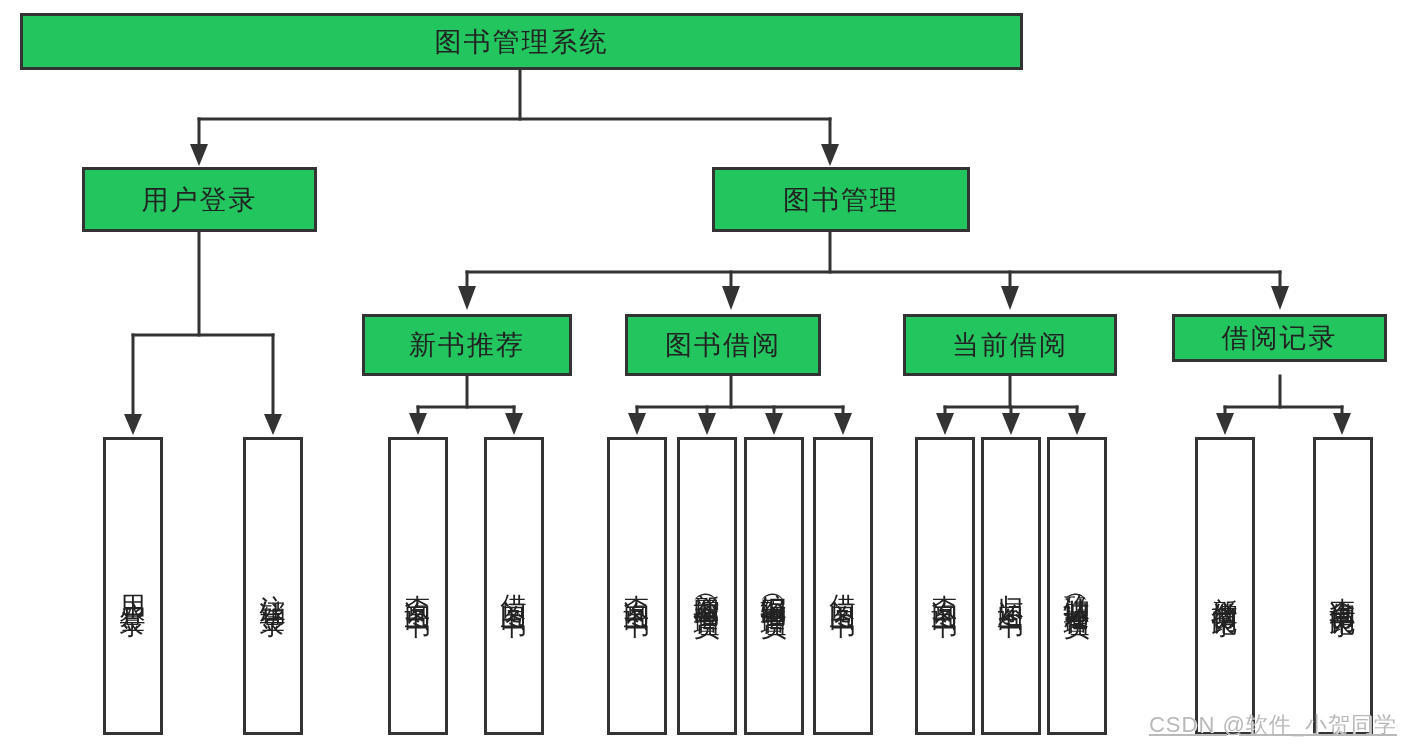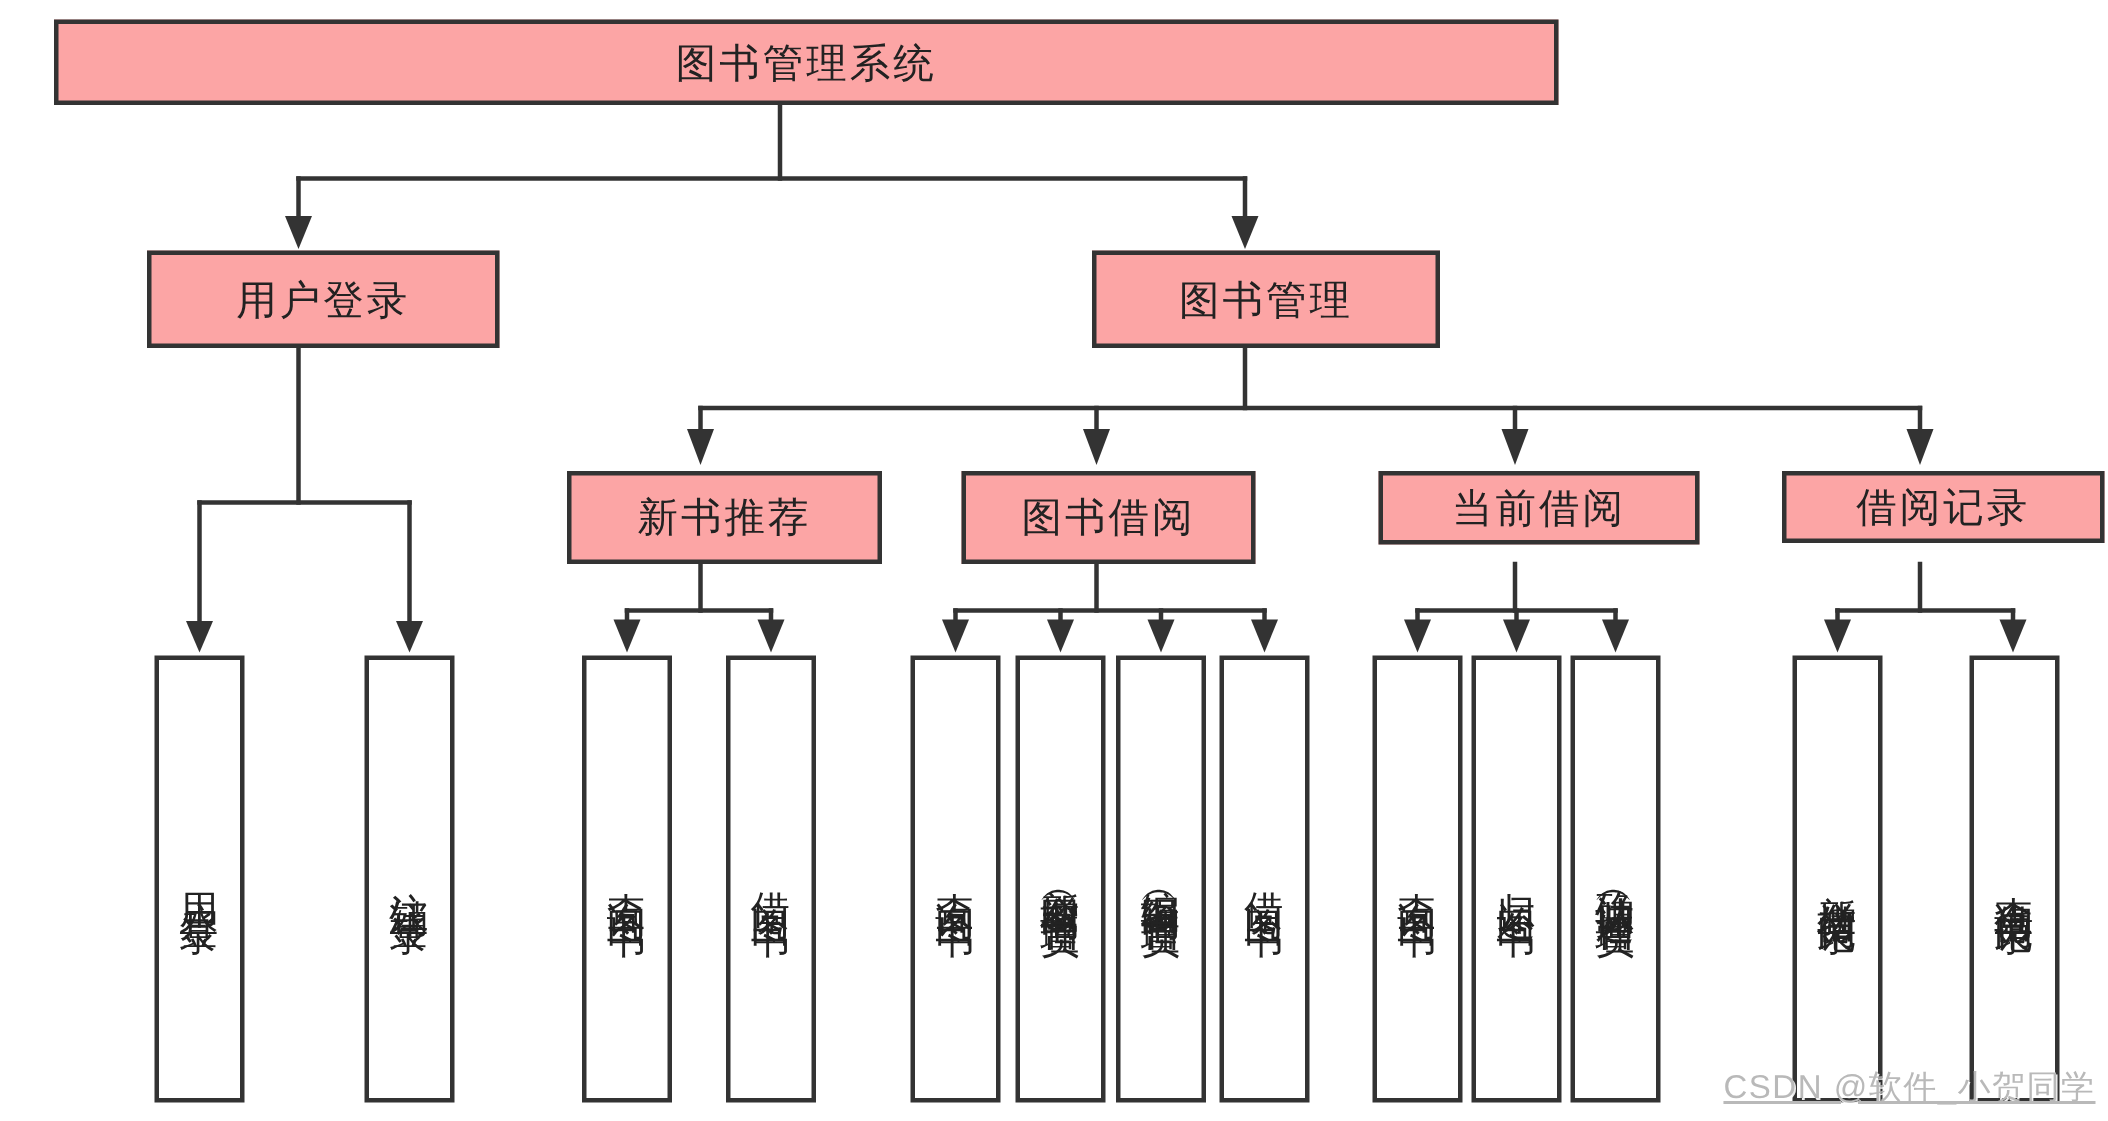--- a/index.html
+++ b/index.html
@@ -17,25 +17,24 @@
     font-family:"Liberation Sans","DejaVu Sans",sans-serif;
     overflow:hidden;
   }
   .wires{position:absolute;left:0;top:0;width:1405px;height:747px;}
   .wires line{stroke:var(--line);stroke-width:3;stroke-linecap:square;}
   .wires polygon{fill:var(--line);}
   .node{
     position:absolute;
     box-sizing:border-box;
     border:3px solid var(--border);
-    background:#fca5a5;
+    background:#22c55e;
     display:flex;align-items:center;justify-content:center;
     font-size:27px;color:var(--text);letter-spacing:2px;
     white-space:nowrap;
-    margin-left:16px;
   }
   .leaf{
     position:absolute;
     box-sizing:border-box;
     top:437px;width:60px;height:298px;
     border:3px solid var(--border);
     background:#fff;
     display:flex;align-items:center;justify-content:center;
   }
   .leaf span{
@@ -125,25 +124,25 @@
       <line x1="1225" y1="407" x2="1225" y2="416"></line>
       <polygon points="1216,413 1234,413 1225,435"></polygon>
       <line x1="1342" y1="407" x2="1342" y2="416"></line>
       <polygon points="1333,413 1351,413 1342,435"></polygon>
     </g>
   </svg>
 
   <div class="node" style="left:20px;top:13px;width:1003px;height:57px;">图书管理系统</div>
 
   <div class="node" style="left:82px;top:167px;width:235px;height:65px;">用户登录</div>
-  <div class="node" style="left:712px;top:167px;width:232px;height:65px;">图书管理</div>
+  <div class="node" style="left:712px;top:167px;width:258px;height:65px;">图书管理</div>
 
   <div class="node" style="left:362px;top:314px;width:210px;height:62px;">新书推荐</div>
   <div class="node" style="left:625px;top:314px;width:196px;height:62px;">图书借阅</div>
-  <div class="node" style="left:903px;top:314px;width:214px;height:49px;">当前借阅</div>
+  <div class="node" style="left:903px;top:314px;width:214px;height:62px;">当前借阅</div>
   <div class="node" style="left:1172px;top:314px;width:215px;height:48px;">借阅记录</div>
 
   <div class="leaf gap" style="left:103px;">
     <span>用户登录</span>
   </div>
   <div class="leaf gap" style="left:243px;">
     <span>注销登录</span>
   </div>
 
   <div class="leaf gap" style="left:388px;">

